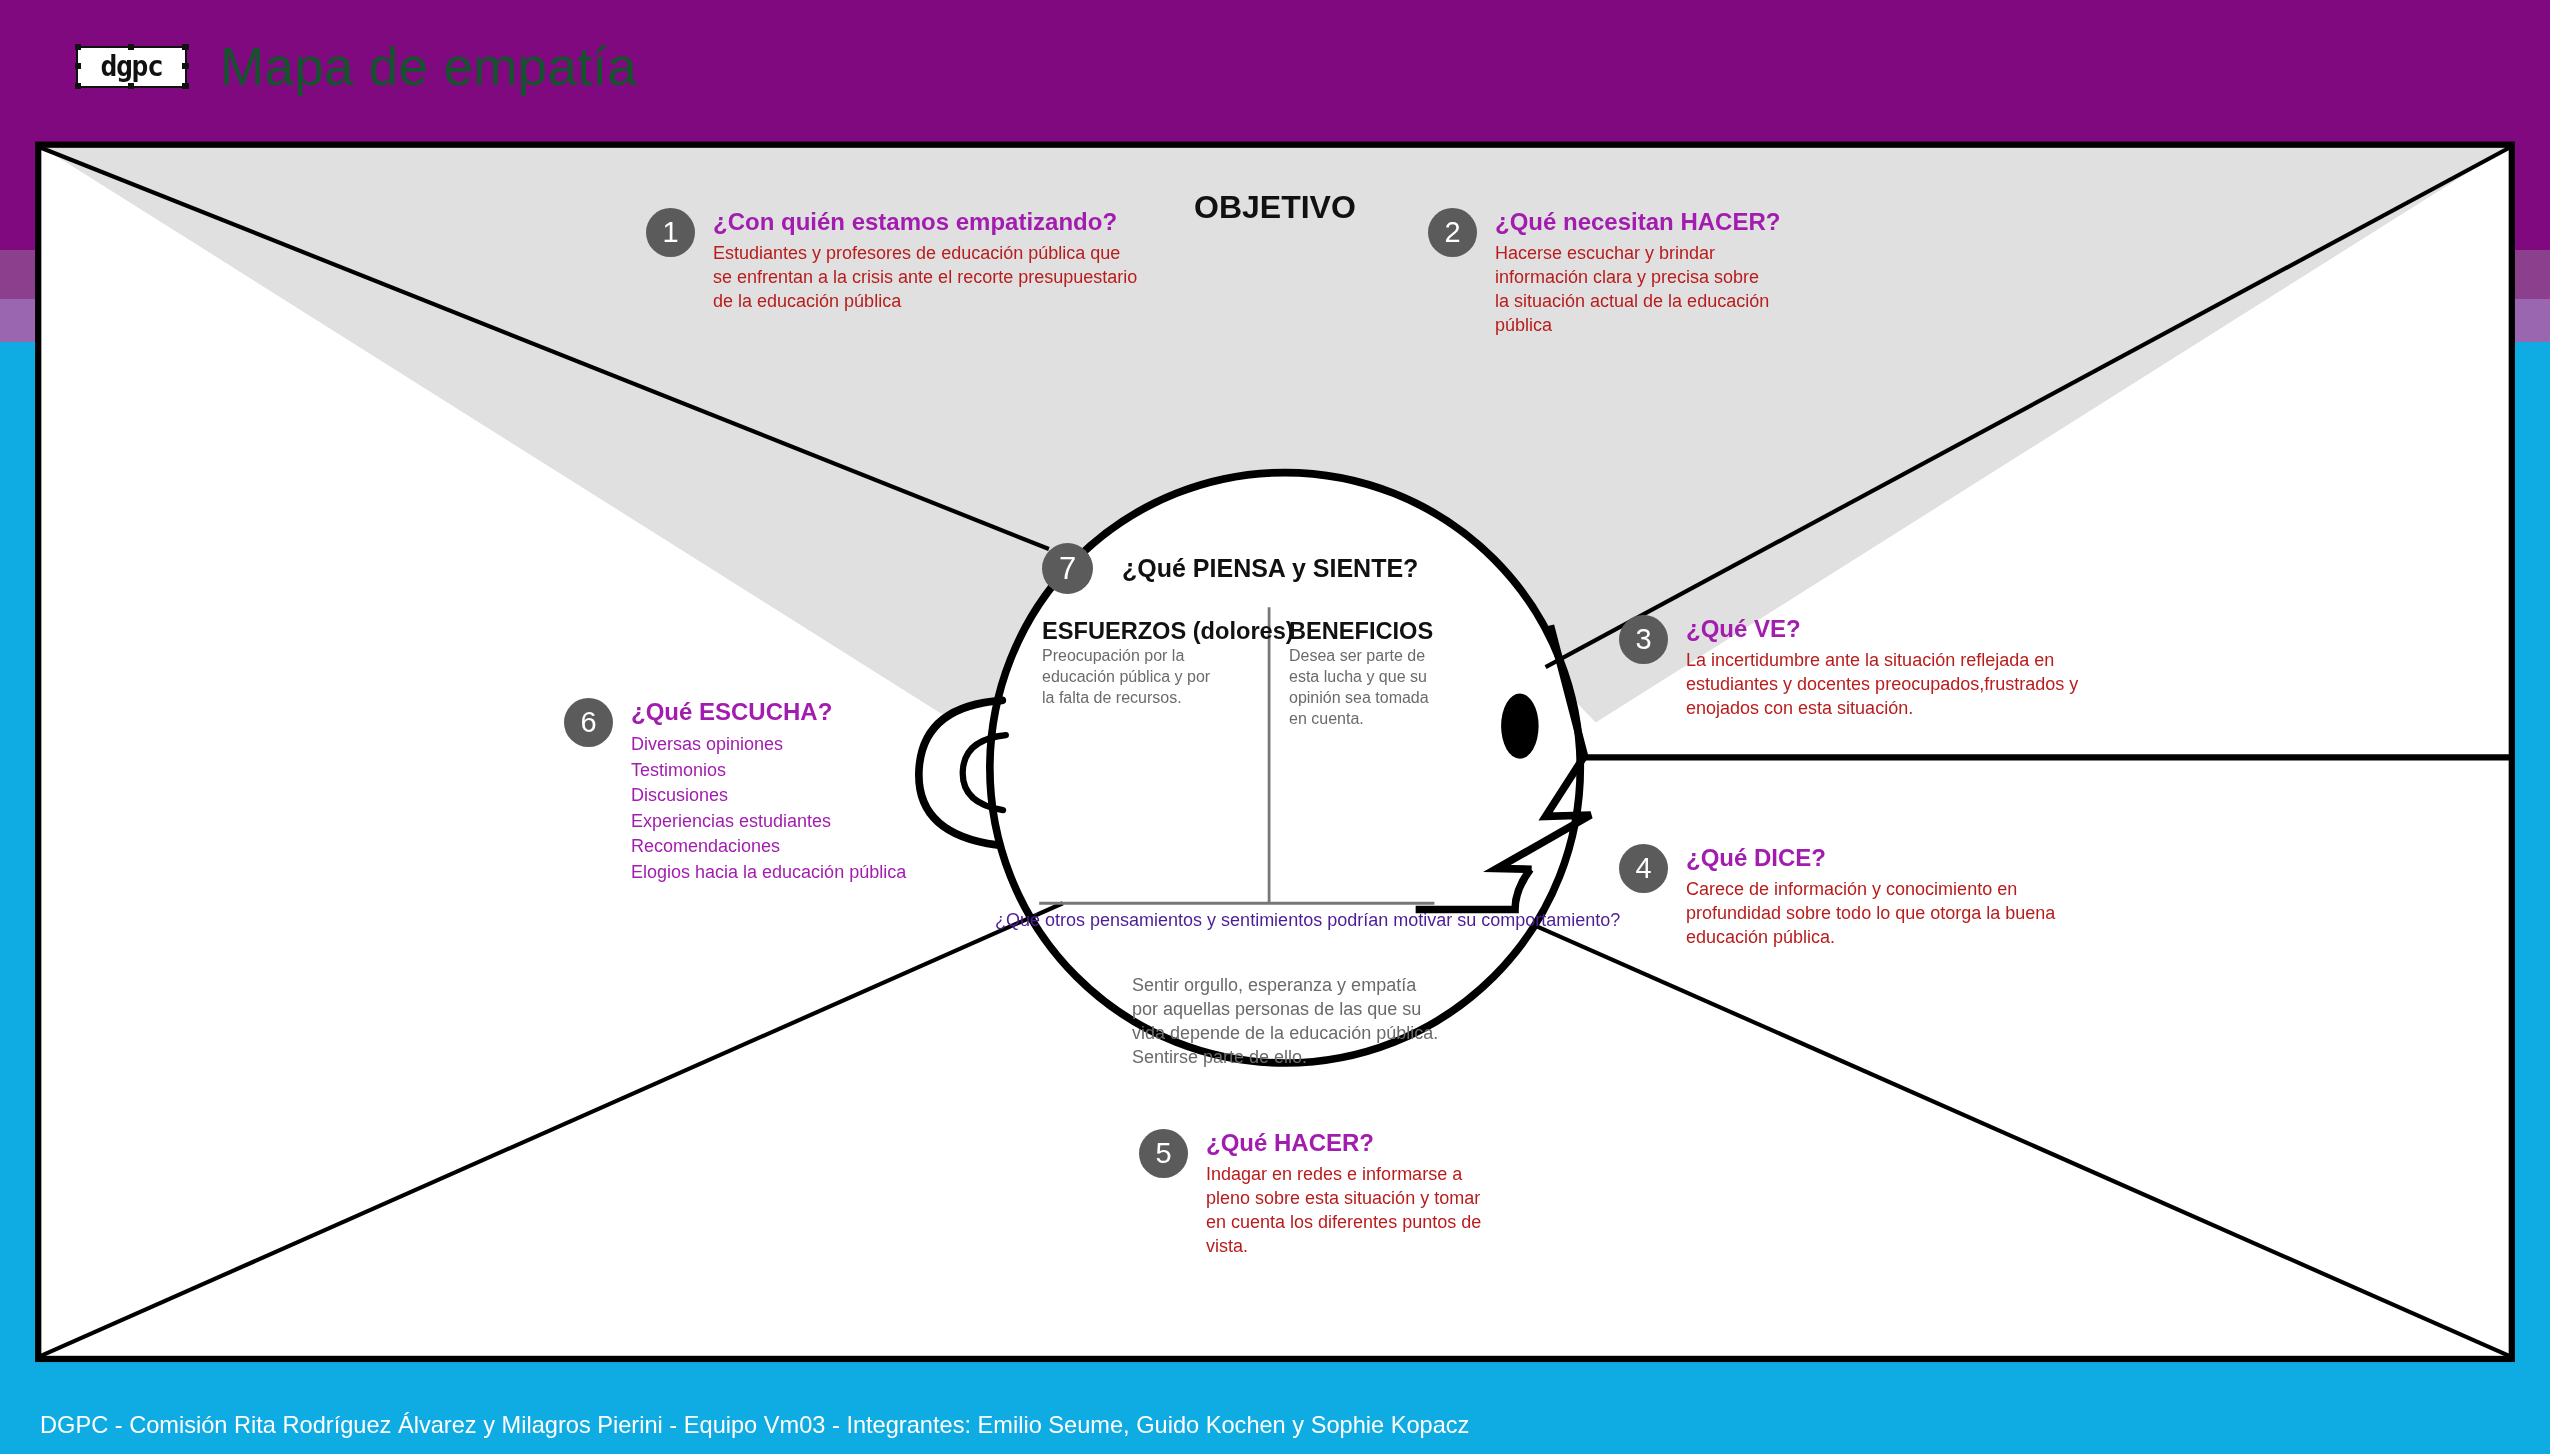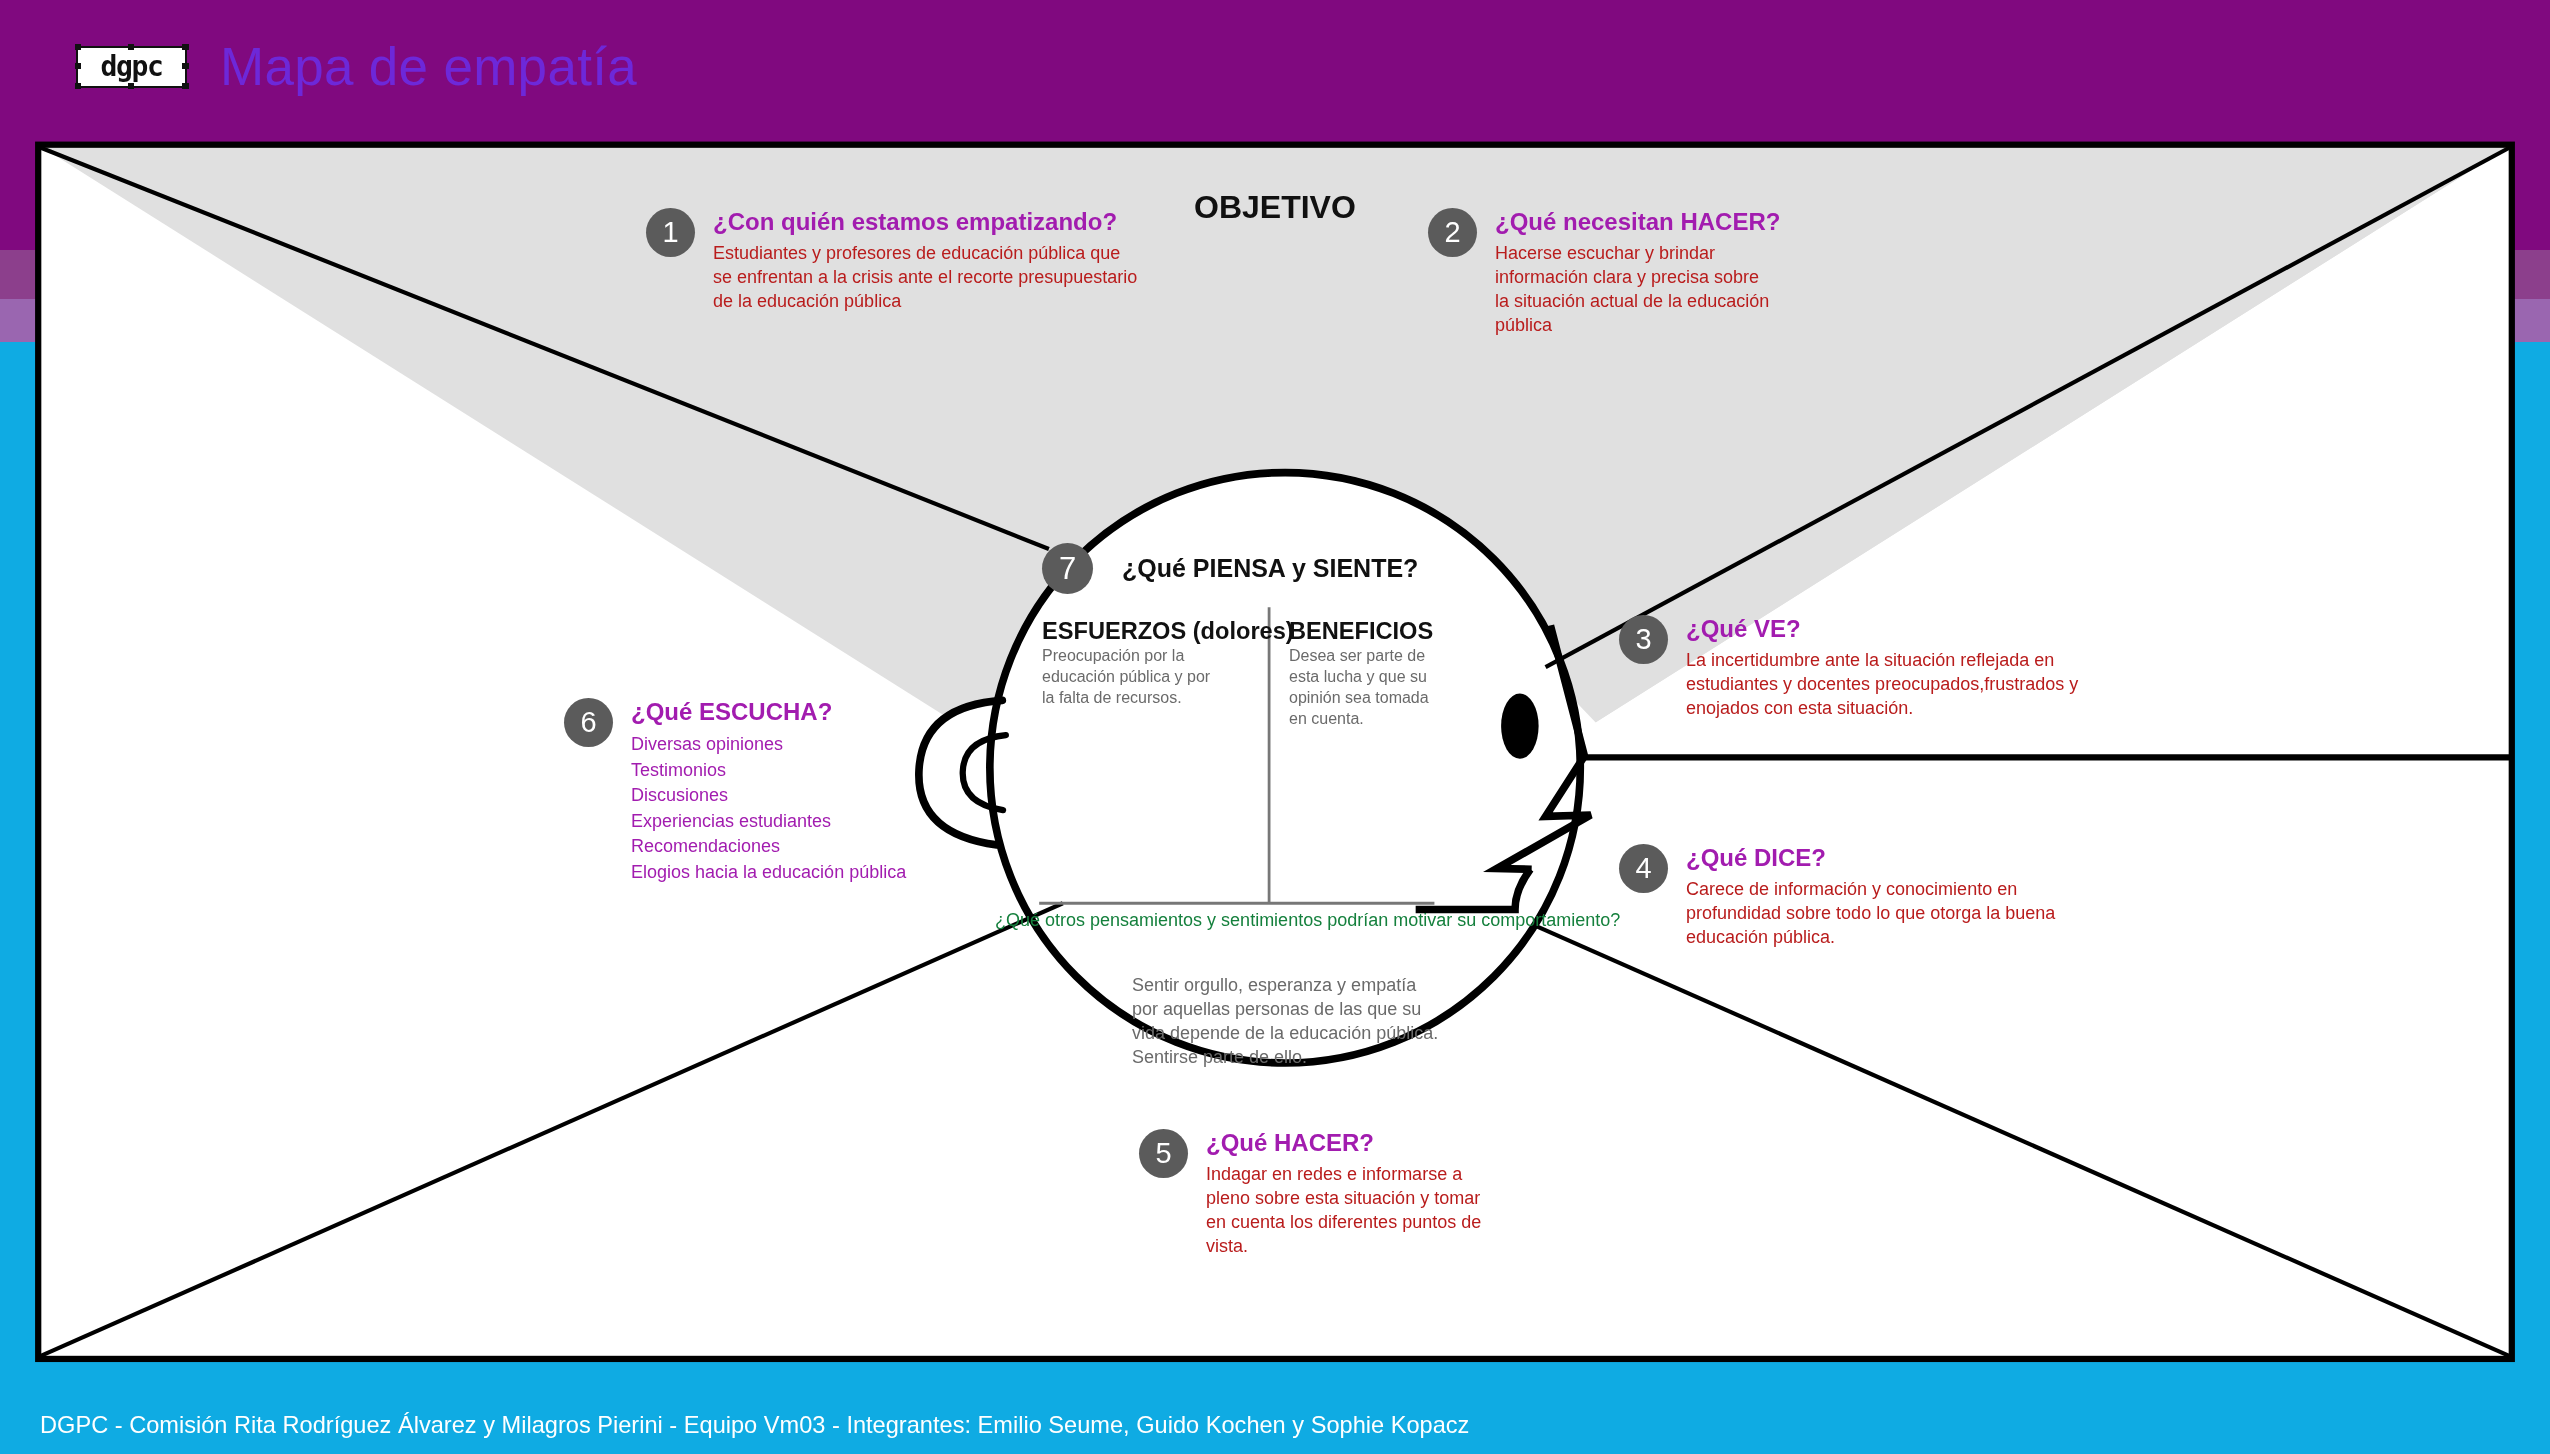--- a/index.html
+++ b/index.html
@@ -25,21 +25,21 @@
     font-family:"DejaVu Sans Mono", monospace;
     font-weight:bold;font-size:28px;line-height:1;color:#111;
     letter-spacing:-1.4px;
   }
   .handle{position:absolute;width:6.3px;height:6.3px;background:#111;}
   .h-tl{left:-3.5px;top:-3.5px;}  .h-tr{right:-3.5px;top:-3.5px;}
   .h-bl{left:-3.5px;bottom:-3.5px;} .h-br{right:-3.5px;bottom:-3.5px;}
   .h-ml{left:-3.5px;top:50%;margin-top:-3.5px;} .h-mr{right:-3.5px;top:50%;margin-top:-3.5px;}
   .h-mt{left:50%;margin-left:-3.5px;top:-3.5px;} .h-mb{left:50%;margin-left:-3.5px;bottom:-3.5px;}
   #header-title{
-    margin-left:33px;color:#6d28d9;font-size:53px;font-weight:400;
+    margin-left:33px;color:#14532d;font-size:53px;font-weight:400;
     letter-spacing:0.3px;white-space:nowrap;
   }
   
   #footer{
     position:absolute;left:0;bottom:0;width:100%;height:60px;
     display:flex;align-items:center;z-index:5;
   }
   #footer-text{
     color:#fff;font-size:23.6px;margin-left:40px;white-space:nowrap;
   }
@@ -64,21 +64,21 @@
   #sec7-wrap{width:459px;}
   #sec7-head{display:flex;align-items:center;}
   #sec7-head .num{width:51px;height:51px;flex:0 0 51px;font-size:31px;}
   #sec7-title{font-size:25px;font-weight:bold;color:#111;margin-left:29px;white-space:nowrap;}
   #sec7-cols{display:flex;margin-top:23.6px;}
   .col{width:208px;}
   .col-a{padding-right:18px;}
   .col-b{padding-left:21px;}
   .col-head{font-size:23.6px;font-weight:bold;color:#111;white-space:nowrap;}
   .col-body{font-size:16px;color:#6a6a6a;line-height:1.33;margin-top:0;}
-  #sec7-question{font-size:18px;color:#15803d;margin-top:0;white-space:nowrap;}
+  #sec7-question{font-size:18px;color:#4c1d95;margin-top:0;white-space:nowrap;}
   #sec7-answer{font-size:18px;color:#6a6a6a;line-height:1.33;}
 </style>
 </head>
 <body>
 
 <div id="bg-bands">
   <div class="band" style="top:0;height:250px;background:#80097f;"></div>
   <div class="band" style="top:250px;height:49px;background:#8c3f8c;"></div>
   <div class="band" style="top:299px;height:43px;background:#9a66b0;"></div>
   <div class="band" style="top:342px;bottom:0;background:#0fabe3;"></div>

